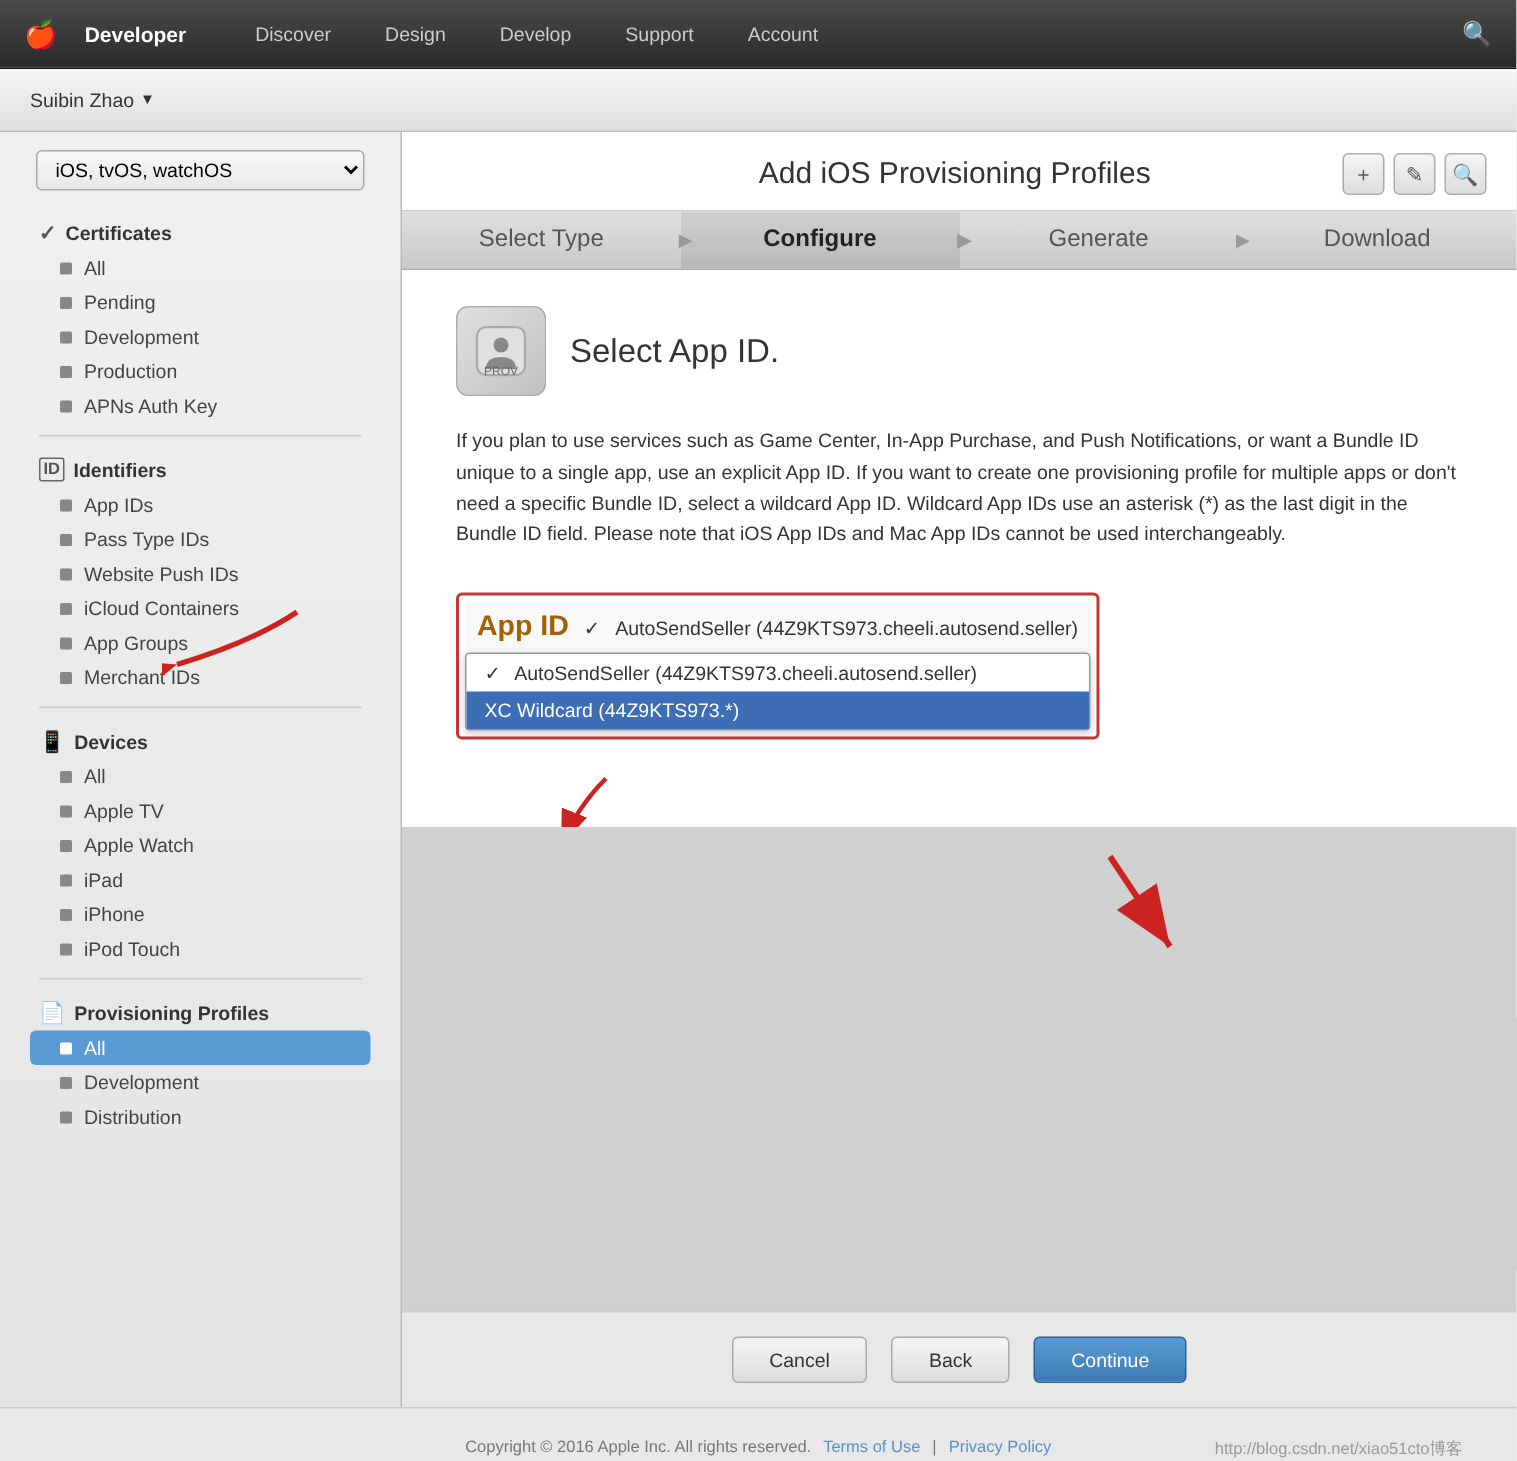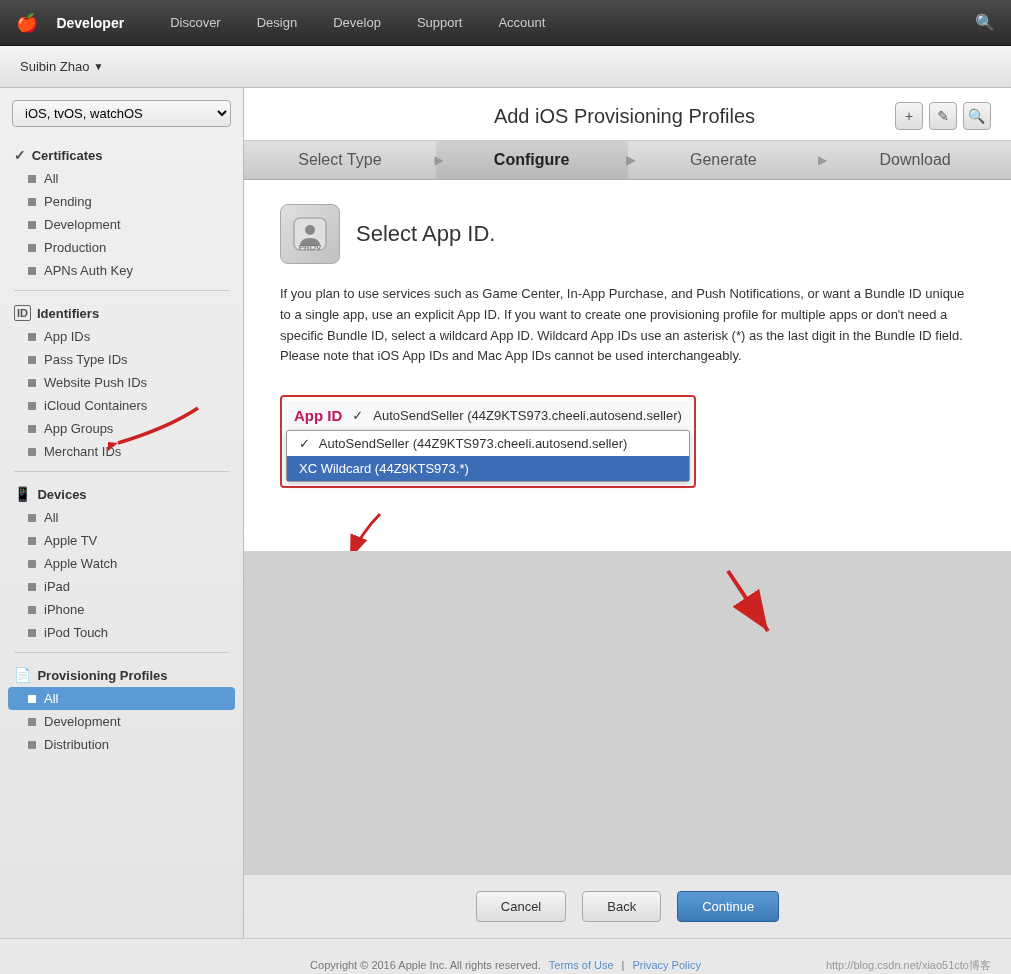--- a/index.html
+++ b/index.html
@@ -27,22 +27,22 @@
     }
     .sub-header .title { font-size: 16px; font-weight: 600; color: #333; }
     .sub-header .user-area { display: flex; align-items: center; gap: 4px; font-size: 13px; color: #333; cursor: pointer; }
     .sub-header .user-area .arrow { font-size: 10px; }
 
     
     .main-layout { display: flex; height: calc(974px - 46px - 42px - 36px); }
 
     
     .sidebar {
-      width: 244px; background: linear-gradient(to bottom, #f0f0f0, #e4e4e4);
-      border-right: 1px solid #bbb; padding: 12px 0; overflow-y: auto; flex-shrink: 0;
+      width: 268px; background: linear-gradient(to bottom, #f0f0f0, #e4e4e4);
+      border-right: 1px solid #bbb; padding: 12px 12px; overflow-y: auto; flex-shrink: 0;
     }
     .sidebar-dropdown { margin: 0 12px 14px 12px; }
     .sidebar-dropdown select {
       width: 100%; padding: 4px 8px; font-size: 13px;
       background: linear-gradient(to bottom, #f8f8f8, #e8e8e8);
       border: 1px solid #aaa; border-radius: 4px; cursor: pointer;
     }
     .sidebar-section-header {
       display: flex; align-items: center; gap: 6px;
       padding: 6px 14px 4px 14px; font-weight: 700; font-size: 13px; color: #333;
@@ -102,21 +102,21 @@
     
     .description-text { font-size: 13px; color: #333; line-height: 1.6; margin-bottom: 28px; }
 
     
     .app-id-area { position: relative; margin-bottom: 20px; }
     .app-id-dropdown-container {
       display: inline-block; position: relative;
       border: 2px solid #cc3333; border-radius: 4px; padding: 4px;
     }
     .app-id-row { display: flex; align-items: center; gap: 10px; padding: 6px 8px; background: #f8f8f8; border-radius: 3px; }
-    .app-id-label { font-size: 15px; font-weight: 600; color: #be185d; }
+    .app-id-label { font-size: 19px; font-weight: 600; color: #a16207; }
     .app-id-selected { font-size: 13px; color: #333; }
     .app-id-dropdown-list {
       background: #fff; border: 1px solid #999; border-radius: 3px;
       min-width: 360px; box-shadow: 0 2px 6px rgba(0,0,0,0.2);
     }
     .app-id-option {
       padding: 5px 12px; font-size: 13px; color: #333; cursor: pointer;
     }
     .app-id-option .checkmark { margin-right: 6px; }
     .annotation-text { font-size: 16px; color: #cc2222; }
@@ -137,21 +137,21 @@
       color: #fff; border-color: #2d5f9a;
     }
 
     
     .footer {
       background: #e8e8e8; border-top: 1px solid #ccc;
       text-align: center; padding: 20px; font-size: 11px; color: #777;
       display: flex; justify-content: center; align-items: center; gap: 8px;
     }
     .footer a { color: #5b8fc7; text-decoration: none; }
-    .footer-right { position: absolute; right: 20px; font-size: 11px; color: #999; }
+    .footer-right { position: absolute; right: 36px; font-size: 11px; color: #999; }
   </style>
 </head>
 <body>
 
 <nav class="top-nav">
   <span class="apple-logo">🍎</span>
   <span class="brand">Developer</span>
   <div class="nav-links">
     <span class="nav-link">Discover</span>
     <span class="nav-link">Design</span>

